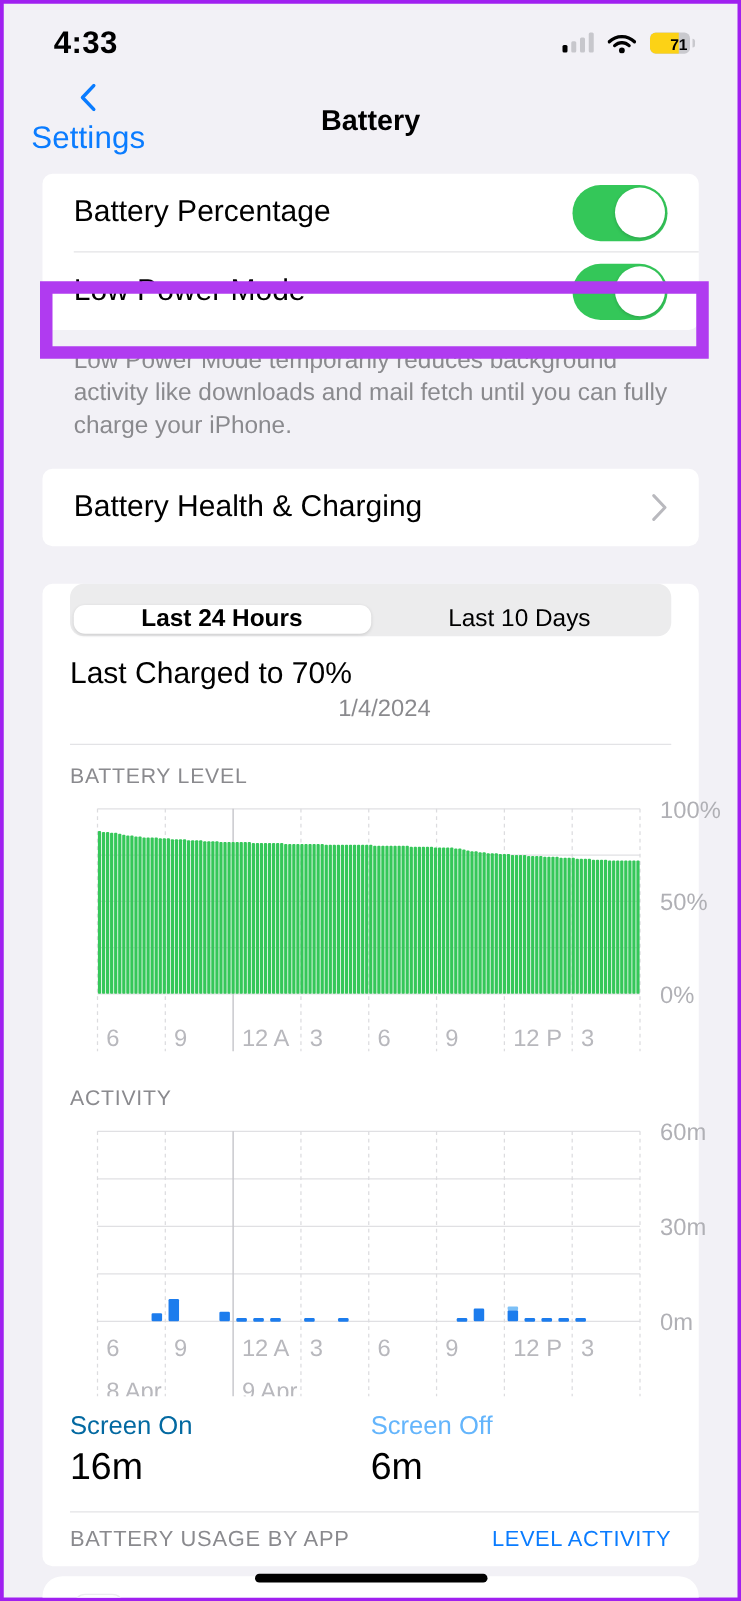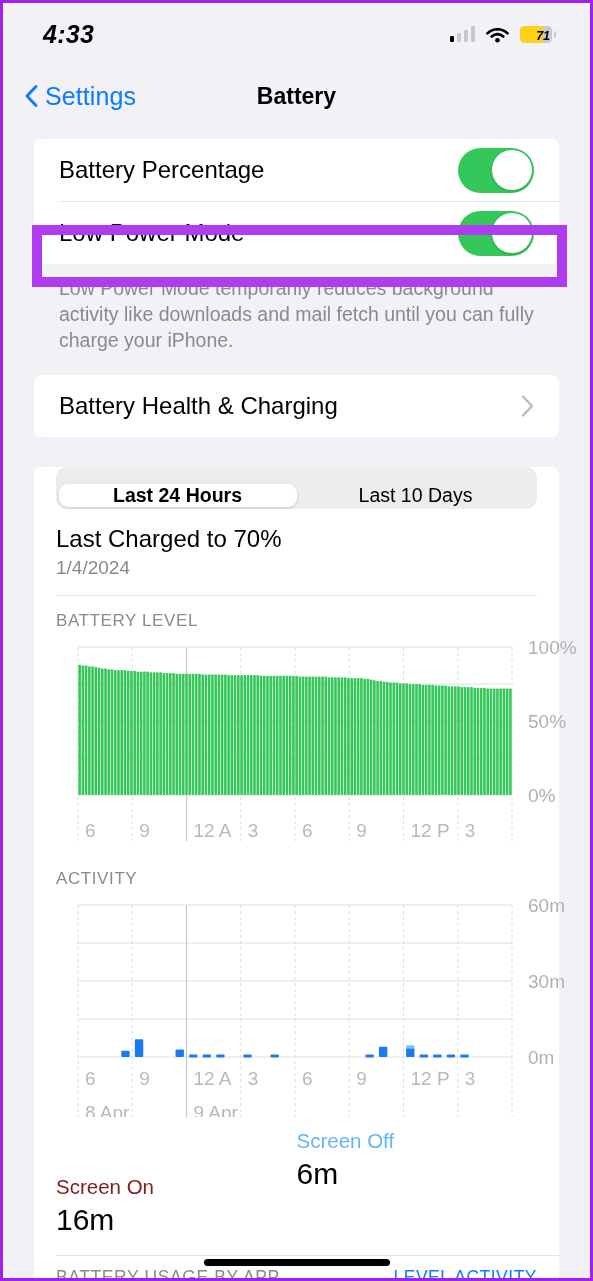--- a/index.html
+++ b/index.html
@@ -16,21 +16,20 @@
     background:#f2f1f6;
     border:3px solid #a020f0;
     overflow:hidden;
   }
 
   
   .statusbar {
     height:62px;
     display:flex; align-items:center; justify-content:space-between;
     padding:0 34px 0 40px;
-    font-style:italic;
   }
   .status-time {
     font-size:25px; font-weight:bold; color:#000;
     letter-spacing:0.3px;
   }
   .status-right { display:flex; align-items:center; gap:11px; }
   .signal { display:flex; align-items:flex-end; gap:2.5px; height:16px; }
   .signal i { width:4.5px; border-radius:1.2px; background:#c7c7cc; display:block; }
   .signal i:nth-child(1){ height:6px; background:#000; }
   .signal i:nth-child(2){ height:9px; }
@@ -54,21 +53,21 @@
   .batt-cap {
     width:2.5px; height:7px; background:#c9c9ce;
     border-radius:0 2px 2px 0; margin-left:1.2px;
   }
 
   
   .navbar {
     height:62px; position:relative;
     display:flex; align-items:center; padding:0 22px;
   }
-  .back { display:flex; align-items:center; gap:7px; cursor:pointer; }
+  .back { display:flex; align-items:center; gap:7px; cursor:pointer;flex-direction:column; }
   .back-chevron { width:13px; height:22px; }
   .back-label { font-size:25px; color:#0a7cff; letter-spacing:0.1px; }
   .nav-title {
     position:absolute; left:0; right:0; text-align:center;
     font-size:23px; font-weight:bold; color:#000;
     pointer-events:none;
   }
 
   
   .card {
@@ -109,39 +108,39 @@
     height:42px; display:flex; padding:2.5px; position:relative;align-items:flex-end;
   }
   .seg-btn {
     flex:1; display:flex; align-items:center; justify-content:center;
     font-size:19.5px; color:#000; border-radius:9px; cursor:pointer;
   }
   .seg-btn.active { background:#fff; font-weight:bold; box-shadow:0 1px 3px rgba(0,0,0,0.14); }
 
   
   .charge-title { font-size:24px; color:#000; margin:16px 0 0 22px; }
-  .charge-date { font-size:19px; color:#8a8a8e; margin:4px 0 16px 22px; }
+  .charge-date { font-size:19px; color:#8a8a8e; margin:4px 0 16px 22px;text-align:center; }
   .hr { height:1px; background:#e3e3e6; margin:16px 22px 0 22px; }
 
   
   .chart-block { padding:0 22px; }
   .chart-head {
     font-size:17px; letter-spacing:0.6px; color:#8a8a8e;
     margin:15px 0 8px 0;
   }
   .chart-area { position:relative; }
   .chart-svg { display:block; }
 
   
   .usage {
     display:flex; padding:0 22px; margin-top:12px;
   }
   .usage-col { width:50%; }
   .usage-label { font-size:20.5px; }
-  .usage-label.on { color:#7f1d1d;margin-top:46px; }
+  .usage-label.on { color:#0369a1; }
   .usage-label.off { color:#64b5fc; }
   .usage-value { font-size:30px; color:#000; margin-top:4px; }
 
   .usage-hr { height:1px; background:#e3e3e6; margin:18px 0 0 22px; }
   .byapp {
     display:flex; align-items:center; justify-content:space-between;
     padding:11px 22px 11px 22px;
   }
   .byapp-label { font-size:17.5px; letter-spacing:0.6px; color:#8a8a8e; }
   .byapp-link { font-size:17.5px; letter-spacing:0.5px; color:#0a7cff; cursor:pointer; }

